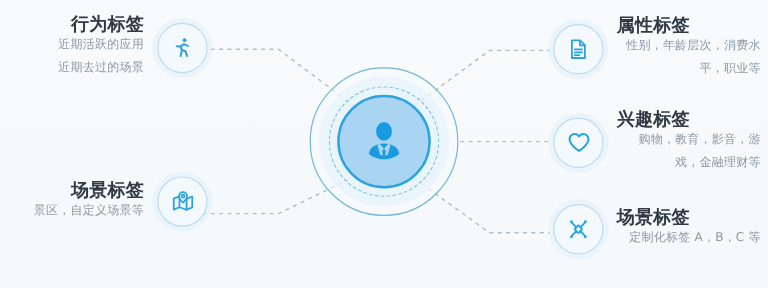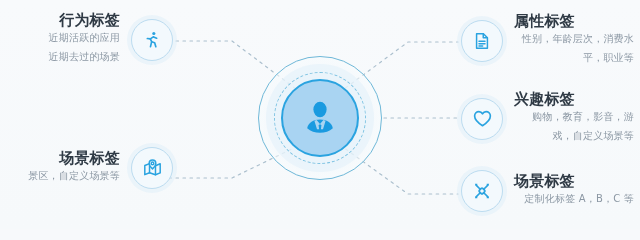--- a/index.html
+++ b/index.html
@@ -213,21 +213,21 @@
     <div class="icon-badge">
       <span>
         <svg width="21" height="21" viewBox="0 0 24 24" fill="none" stroke="#2aa3e0" stroke-width="1.9" stroke-linecap="round" stroke-linejoin="round">
           <path d="M12 20.2 C12 20.2 3 14.6 3 9.2 C3 6.3 5.3 4.2 7.9 4.2 C9.7 4.2 11.2 5.2 12 6.6 C12.8 5.2 14.3 4.2 16.1 4.2 C18.7 4.2 21 6.3 21 9.2 C21 14.6 12 20.2 12 20.2 Z"></path>
         </svg>
       </span>
     </div>
     <div class="txt righty">
       <div class="t-title">兴趣标签</div>
       <div class="t-desc w-right">购物，教育，影音，游</div>
-      <div class="t-desc w-right">戏，自定义场景等</div>
+      <div class="t-desc w-right">戏，金融理财等</div>
     </div>
   </div>
 
   <div class="node right" id="node-custom">
     <div class="icon-badge">
       <span>
         <svg width="20" height="20" viewBox="0 0 24 24" fill="none" stroke="#2aa3e0" stroke-width="1.9" stroke-linecap="round" stroke-linejoin="round">
           <path d="M4.6 4.6 L10.2 10.2 M13.8 13.8 L19.4 19.4"></path>
           <path d="M19.4 4.6 L13.8 10.2 M10.2 13.8 L4.6 19.4"></path>
           <rect x="9.1" y="9.1" width="5.8" height="5.8" rx="1.4" transform="rotate(45 12 12)"></rect>

